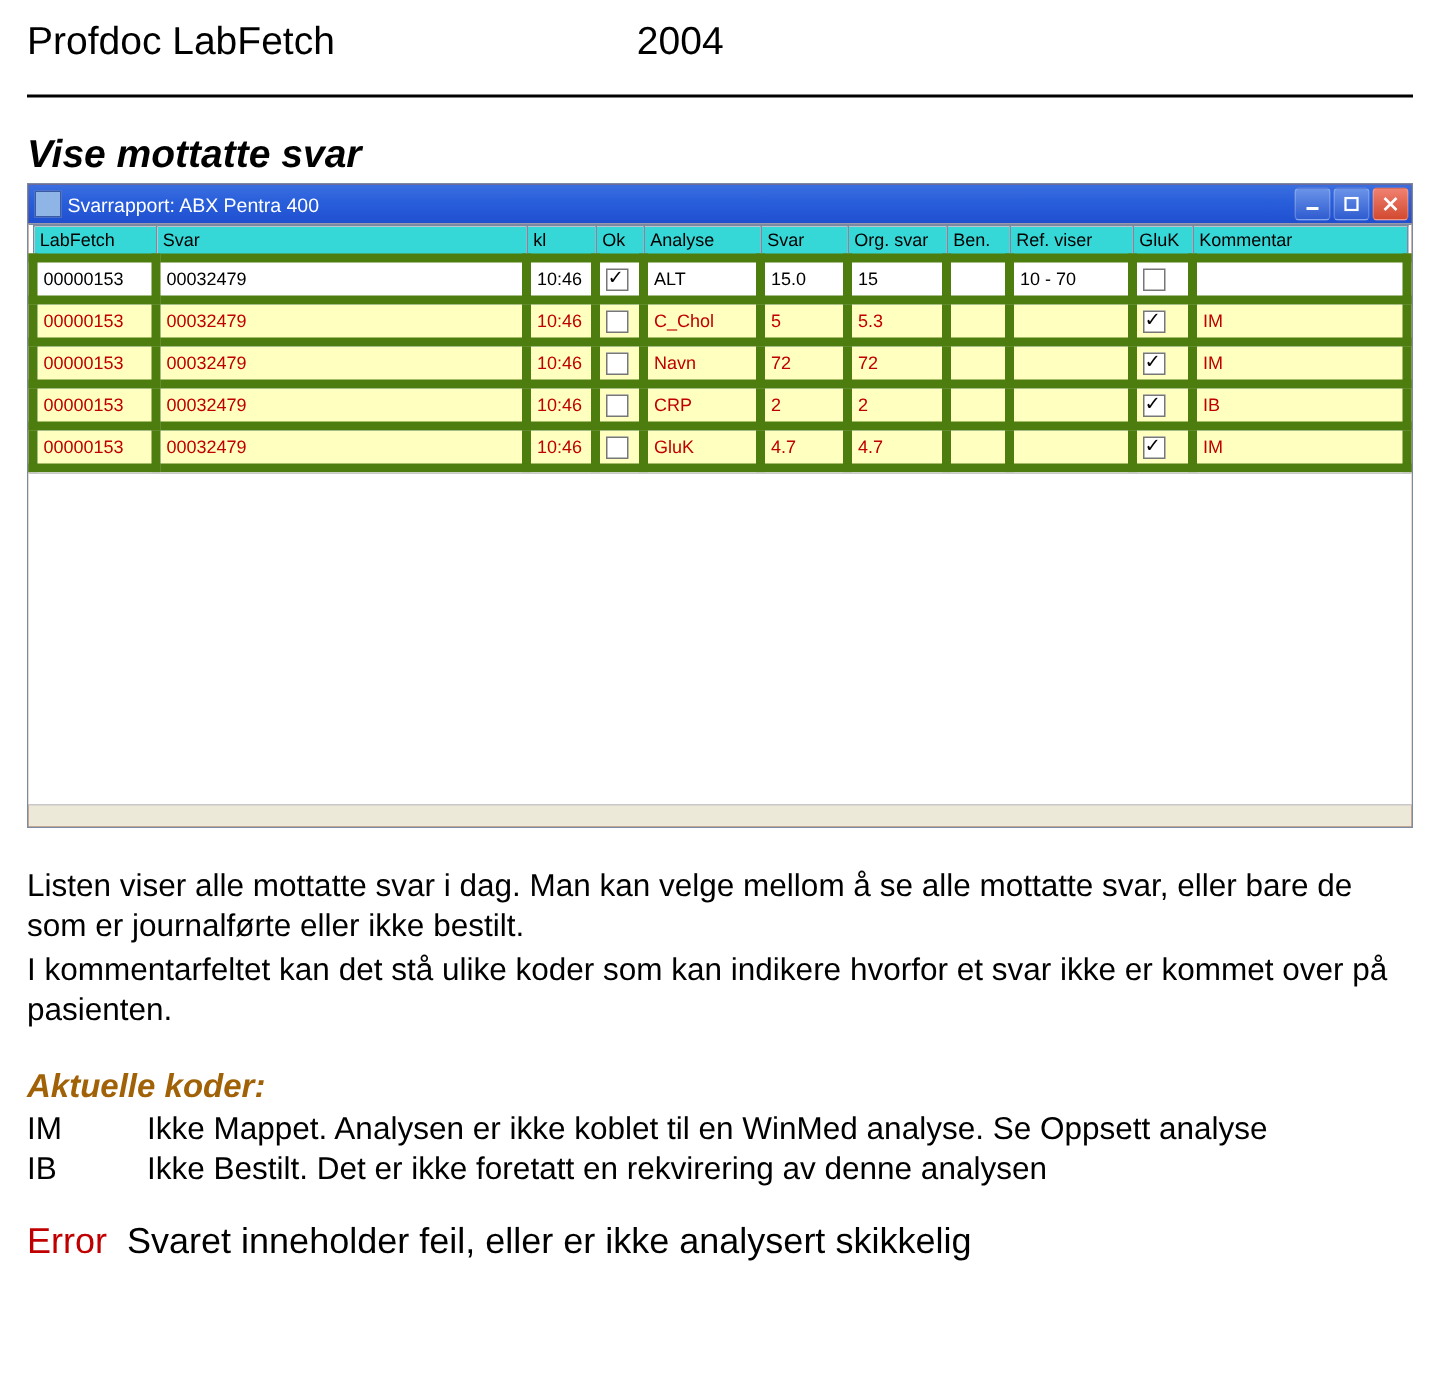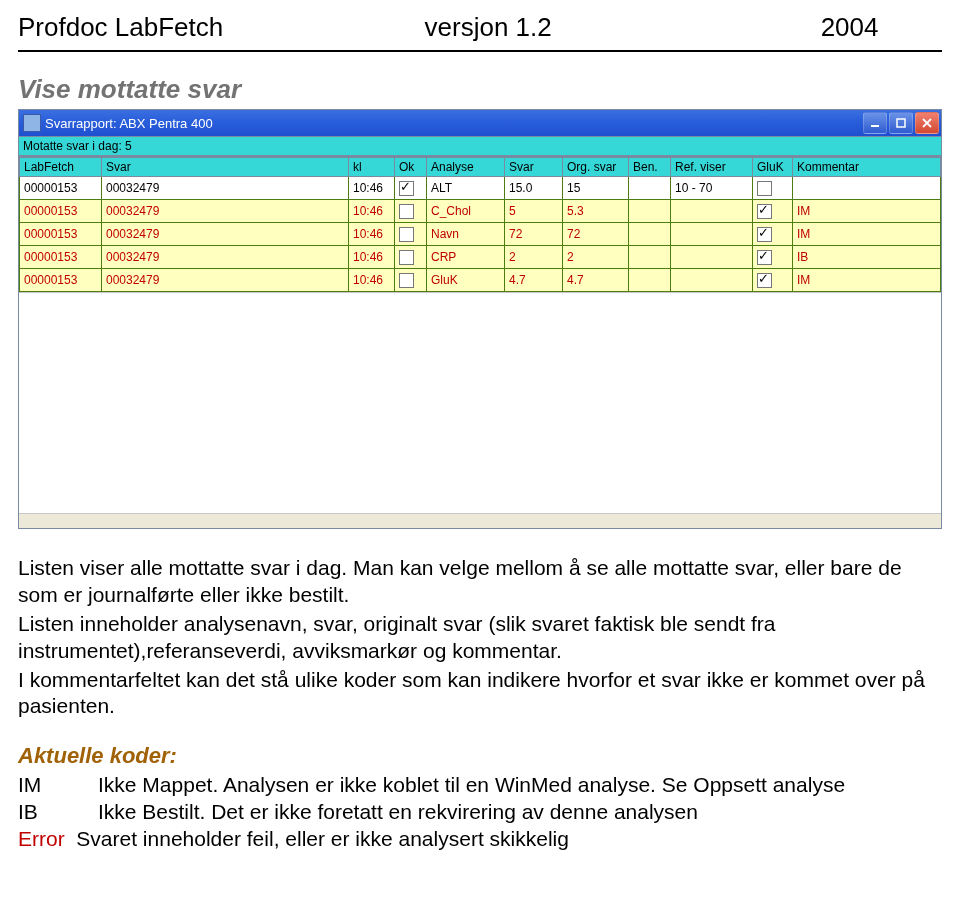--- a/index.html
+++ b/index.html
@@ -7,28 +7,28 @@
     padding: 12px 18px;
     font-family: Arial, Helvetica, sans-serif;
     background: #fff;
     width: 960px;
     box-sizing: border-box;
   }
   .doc-header {
     border-bottom: 2px solid #000;
     display: flex;
     font-size: 26px;
-    padding-bottom: 7px;
+    padding-bottom: 20px;
     margin-bottom: 22px;
   }
   .doc-header > div:nth-child(1) { flex: 0 0 44%; }
   .doc-header > div:nth-child(2) { flex: 0 0 36%; }
   .doc-header > div:nth-child(3) { flex: 0 0 20%; text-align: center; }
   .section-title {
-    color: #737373;
+    color: #000000;
     font-style: italic;
     font-weight: bold;
     font-size: 26px;
     margin-bottom: 4px;
   }
 
   
   .win {
     border: 1px solid #7a8aa0;
     background: #c2410c;
@@ -100,21 +100,21 @@
     background: #36d7d7;
     border: 1px solid #7a8aa0;
     text-align: left;
     padding: 2px 4px;
     color: #000;
     font-weight: normal;
     white-space: nowrap;
     overflow: hidden;
   }
   table.grid td {
-    border: 1px solid #4d7c0f;
+    border: 6px solid #4d7c0f;
     padding: 1px 4px;
     background: #ffffbf;
     color: #c00000;
     height: 20px;
     white-space: nowrap;
     overflow: hidden;
   }
   table.grid tr.first-row td { background: #fff; color: #000; }
   .chk {
     display: inline-block;
@@ -155,42 +155,41 @@
     font-style: italic;
     font-weight: bold;
     font-size: 22px;
     margin-top: 22px;
     margin-bottom: 2px;
   }
   .code-list { font-size: 21px; }
   .code-list .row { display:flex; }
   .code-list .code { flex: 0 0 80px; }
   .code-list .desc { flex: 1; }
-  .err-line { font-size: 21px; }
+  .err-line { margin-top: 20px; font-size: 24px; }
   .err-label { color: #c00000; }
 
   
   col.c-pid   { width: 82px; }
   col.c-navn  { width: 247px; }
   col.c-kl    { width: 46px; }
   col.c-ok    { width: 32px; }
   col.c-analyse{ width: 78px; }
   col.c-svar  { width: 58px; }
   col.c-org   { width: 66px; }
   col.c-ben   { width: 42px; }
   col.c-ref   { width: 82px; }
   col.c-avvik { width: 40px; }
   col.c-kom   { width: auto; }
 </style>
 </head>
 <body>
 
 <div class="doc-header">
   <div>Profdoc LabFetch</div>
-  <div>versjon 1.2</div>
   <div>2004</div>
 </div>
 
 <div class="section-title">Vise mottatte svar</div>
 
 <div class="win">
   <div class="titlebar">
     <span class="app-icon"></span>
     <span class="title-text">Svarrapport: ABX Pentra 400</span>
     <div class="win-buttons">
@@ -207,21 +206,20 @@
       <div class="win-btn close">
         <svg width="10" height="10">
             <line x1="1" y1="1" x2="9" y2="9" stroke="#fff" stroke-width="1.8"></line>
             <line x1="9" y1="1" x2="1" y2="9" stroke="#fff" stroke-width="1.8"></line>
           </svg>
       </div>
     </div>
   </div>
 
 
-  <div class="statusbar">Motatte svar i dag: 5</div>
 
   <div class="grid-wrap">
     <table class="grid">
       <colgroup>
         <col class="c-pid">
           <col class="c-navn">
           <col class="c-kl">
           <col class="c-ok">
         <col class="c-analyse">
           <col class="c-svar">
@@ -314,21 +312,20 @@
           </tr>
         </tbody>
     </table>
     <div class="blank-area"></div>
   </div>
   <div class="win-bottom"></div>
 </div>
 
 <div class="body-text">
   <p>Listen viser alle mottatte svar i dag. Man kan velge mellom å se alle mottatte svar, eller bare de som er journalførte eller ikke bestilt.</p>
-  <p>Listen inneholder analysenavn, svar, originalt svar (slik svaret faktisk ble sendt fra instrumentet),referanseverdi,  avviksmarkør og kommentar.</p>
   <p>I kommentarfeltet kan det stå ulike koder som kan indikere hvorfor et svar ikke er kommet over på pasienten.</p>
 
   <div class="sub-head">Aktuelle koder:</div>
   <div class="code-list" id="code-list">
       <div class="row">
         <div class="code">IM</div>
         <div class="desc">Ikke Mappet. Analysen er ikke koblet til en WinMed analyse. Se Oppsett analyse</div>
       </div>
       <div class="row">
         <div class="code">IB</div>

